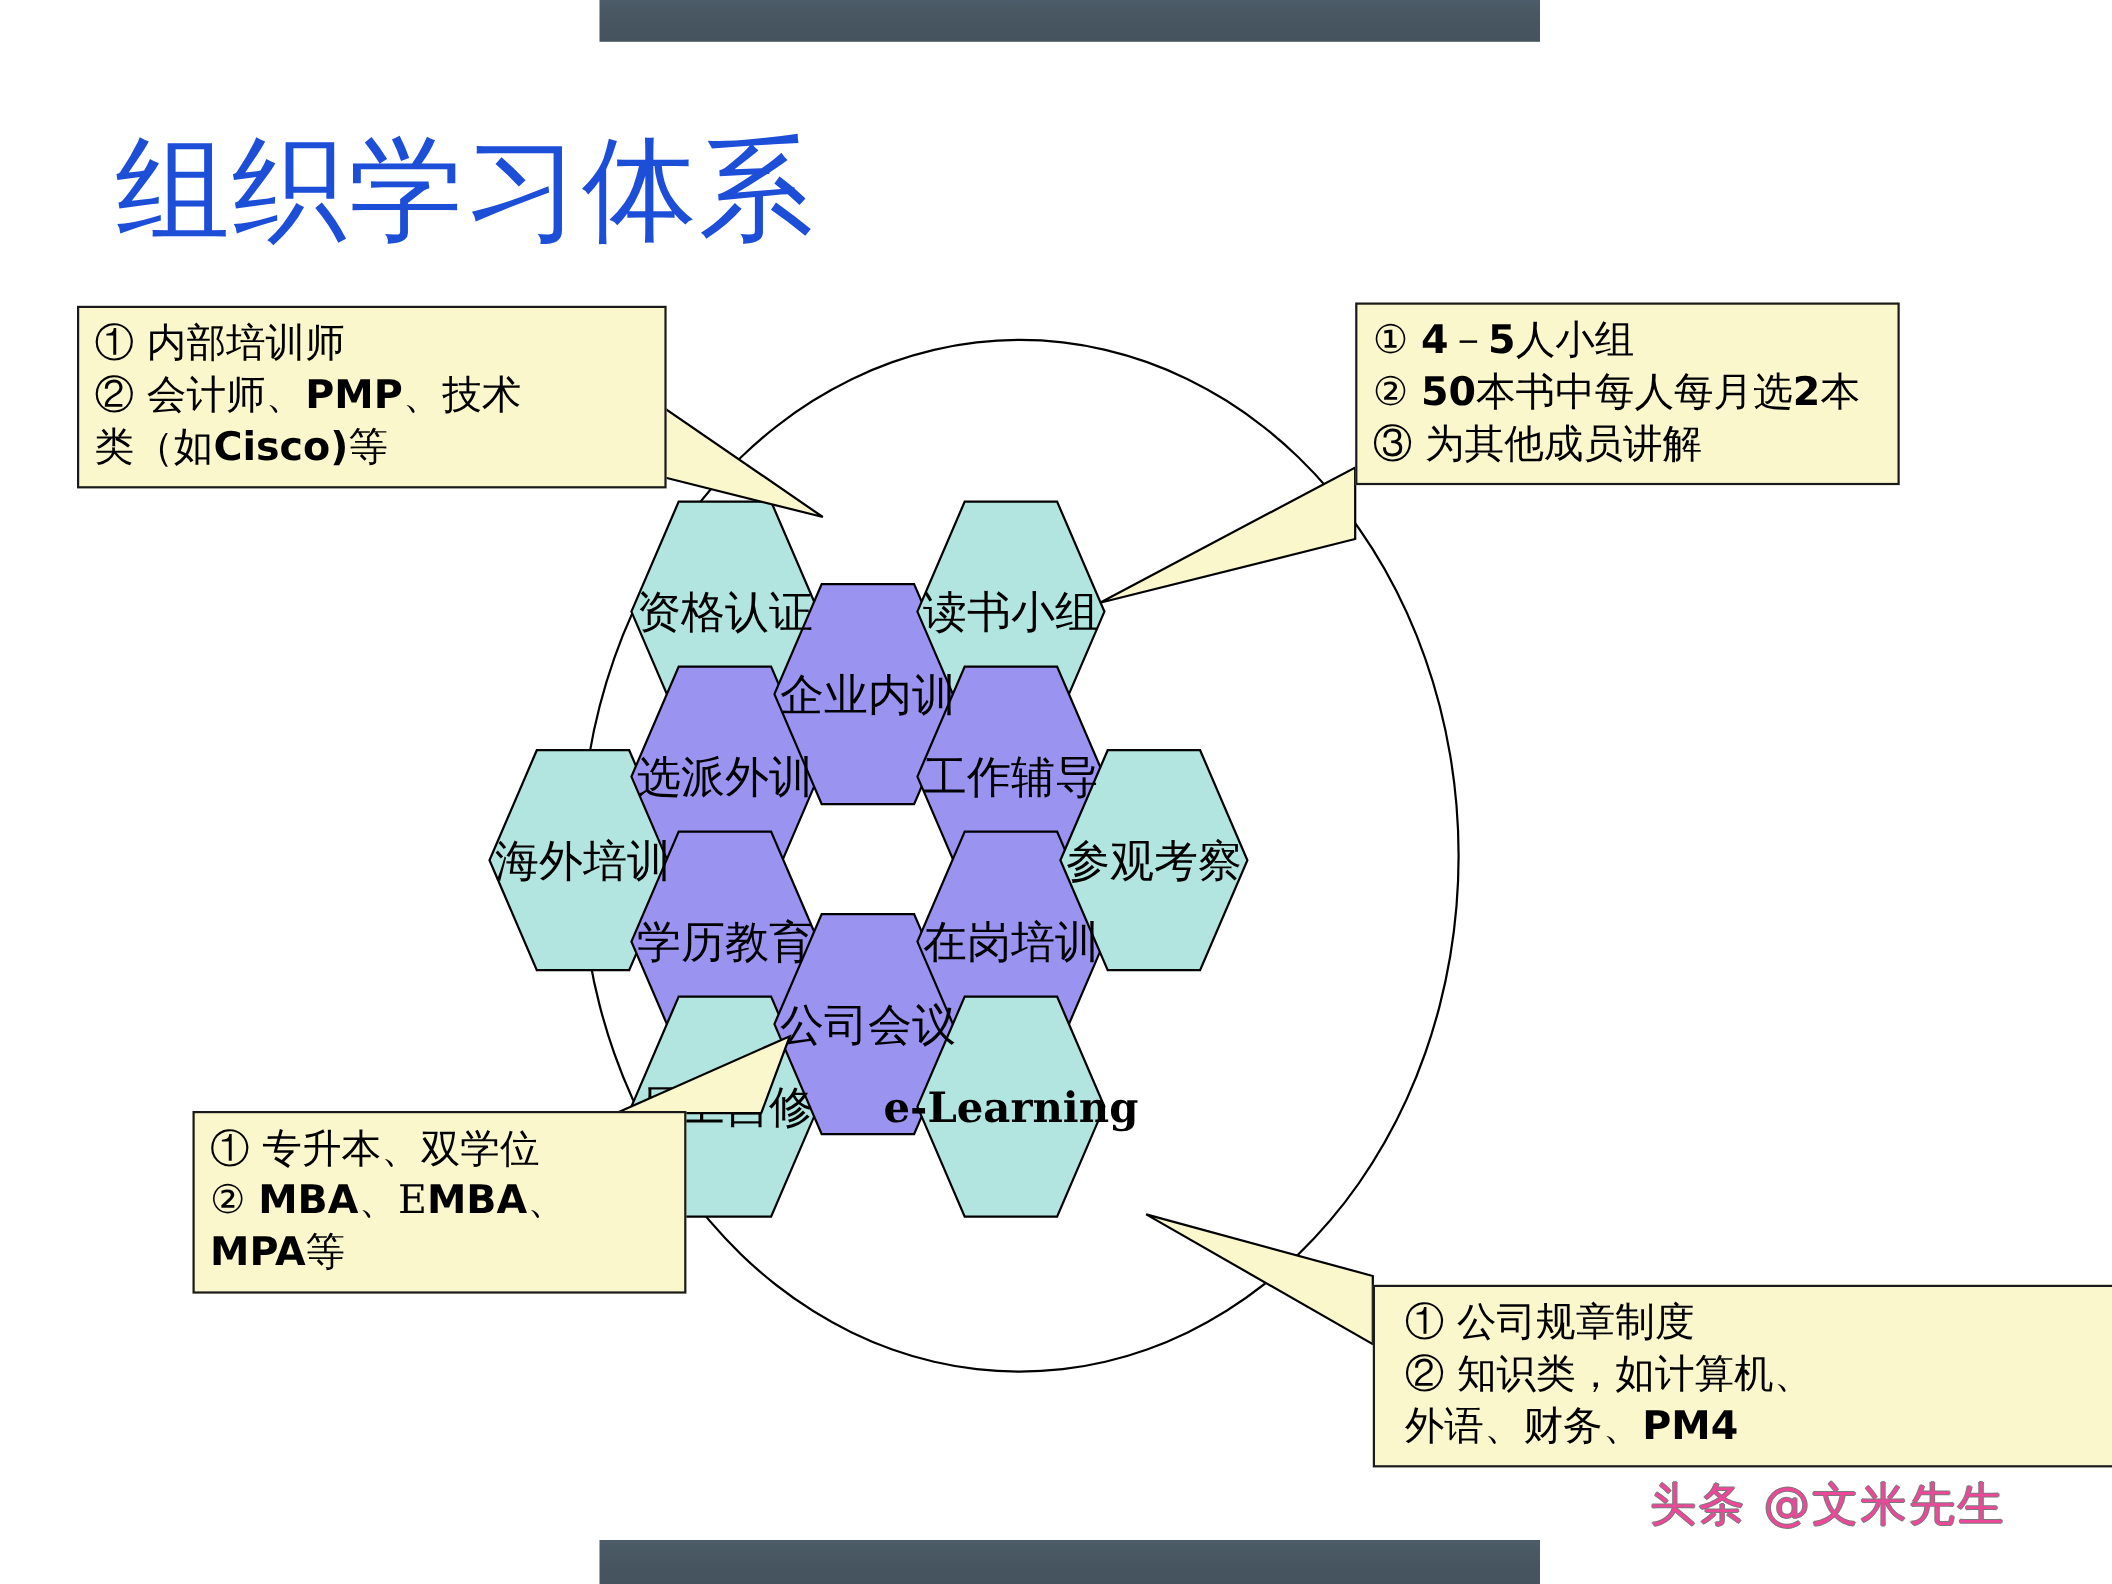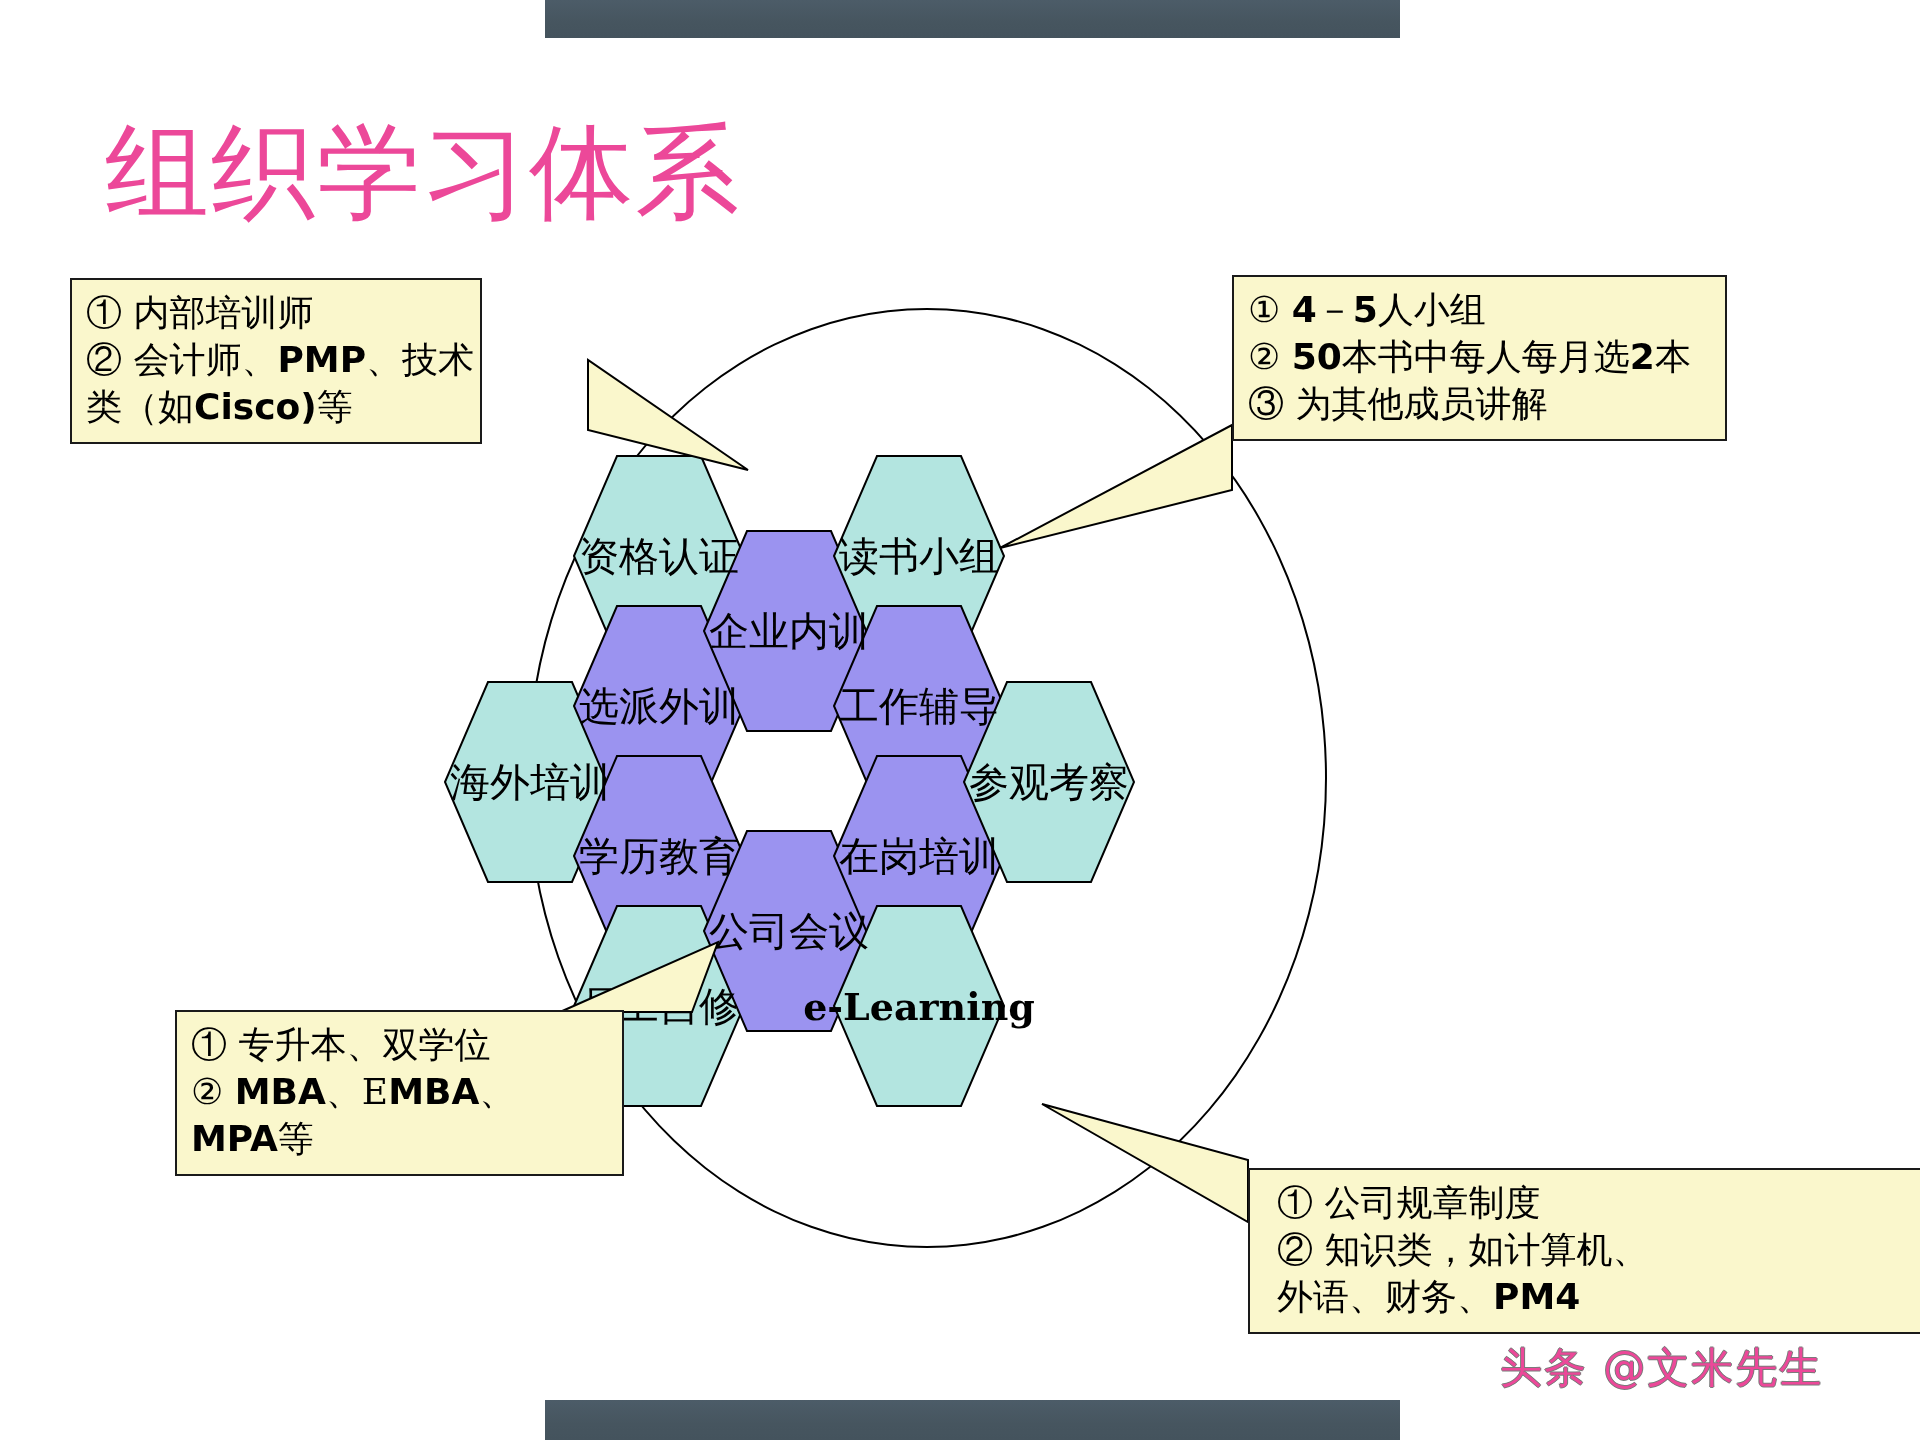--- a/index.html
+++ b/index.html
@@ -15,21 +15,21 @@
     background:linear-gradient(to bottom,#4c5c68 0%,#46555f 60%,#44535d 100%);
   }
   .bar.top{top:0;}
   .bar.bottom{top:1400px;height:40px;}
 
   
   .title{
     position:absolute;left:105px;top:120px;
     font-size:104px;line-height:1.0;
     font-family:"DejaVu Serif","Liberation Serif",serif;
-    color:#ec4899;white-space:nowrap;letter-spacing:2px;
+    color:#1d4ed8;white-space:nowrap;letter-spacing:2px;
   }
 
   
   .circle{
     position:absolute;left:527px;top:308px;width:800px;height:940px;
     border:2px solid #000;border-radius:50%;
     box-sizing:border-box;background:transparent;
   }
 
   
@@ -40,21 +40,21 @@
     position:absolute;
     background:#faf7cc;
     border:2px solid #1a1a1a;
     box-sizing:border-box;
     font-size:36px;line-height:1.30;
     color:#000;
     padding:10px 14px 12px 14px;
     font-family:"DejaVu Serif","Liberation Serif",serif;
   }
   .callout b{font-family:"DejaVu Sans","Liberation Sans",sans-serif;font-weight:bold;}
-  .cl-tl{left:70px;top:278px;width:412px;}
+  .cl-tl{left:70px;top:278px;width:536px;}
   .cl-tr{left:1232px;top:275px;width:495px;}
   .cl-bl{left:175px;top:1010px;width:449px;}
   .cl-br{left:1248px;top:1168px;width:682px;padding-left:27px;}
 
   .callout .ln{white-space:nowrap;}
 
   
   .watermark{
     position:absolute;left:1500px;top:1340px;
     font-size:42px;color:#ec4899;

